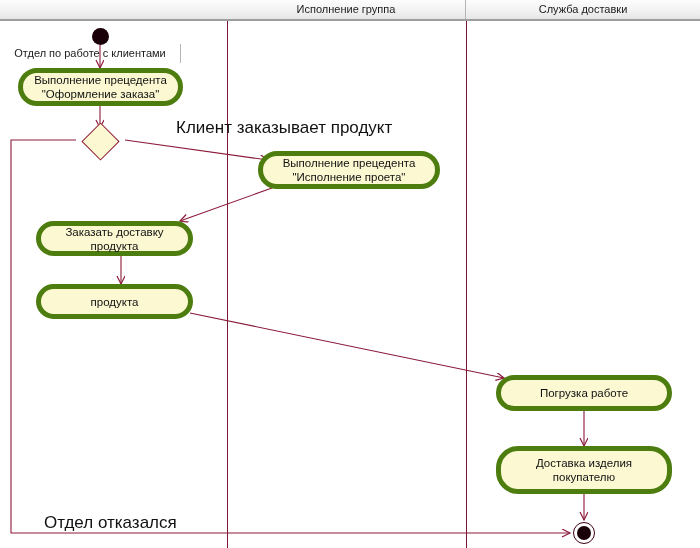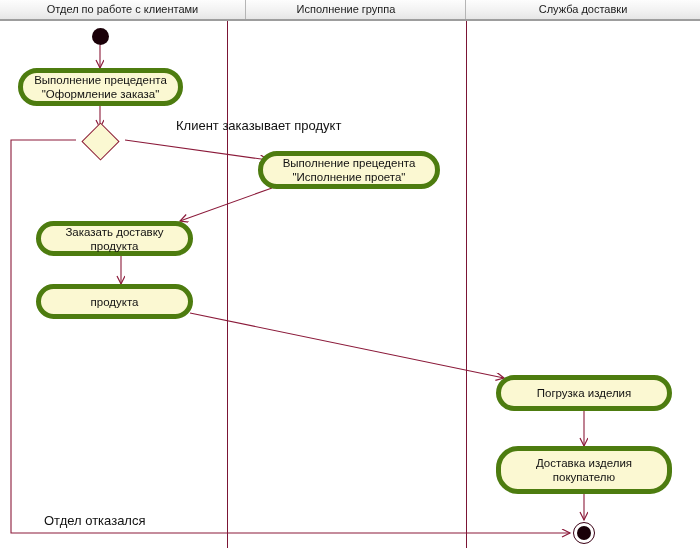--- a/index.html
+++ b/index.html
@@ -90,21 +90,21 @@
   }
   .end-node-inner {
     position: absolute;
     border-radius: 50%;
     background: #1a0008;
   }
 
   
   .flow-label {
     position: absolute;
-    font-size: 13px;
+    font-size: 17px;
     color: #111111;
     white-space: nowrap;
     padding-left: 11px;
   }
 
   
   #edges {
     position: absolute;
     left: 0;
     top: 0;
@@ -112,21 +112,21 @@
     height: 548px;
     pointer-events: none;
   }
 </style>
 </head>
 <body>
 
 <div id="canvas">
 
   <div class="lane-header-row">
-    <div class="lane-header" style="left:0px; width:246px;">Отдел по работе с клиентами</div>
+    <div class="lane-header" style="left:0px; width:181px;margin-top:44px;">Отдел по работе с клиентами</div>
     <div class="lane-header" style="left:227px; width:239px;">Исполнение группа</div>
     <div class="lane-header last" style="left:466px; width:234px;">Служба доставки</div>
   </div>
 
   <div class="lane-divider" style="left:227px; height:527px;"></div>
   <div class="lane-divider" style="left:466px; height:527px;"></div>
 
   <svg id="edges" viewBox="0 0 700 548">
     <defs>
       <marker id="arrowOpen" markerWidth="12" markerHeight="12" refX="9" refY="4" orient="auto" markerUnits="userSpaceOnUse">
@@ -181,21 +181,21 @@
   </div>
 
   <div class="node" style="left:36px; top:284px; width:157px; height:35px;">
     <div>
       <div>продукта</div>
     </div>
   </div>
 
   <div class="node" style="left:496px; top:375px; width:176px; height:36px;">
     <div>
-      <div>Погрузка изделия</div>
+      <div>Погрузка работе</div>
     </div>
   </div>
 
   <div class="node" style="left:496px; top:446px; width:176px; height:48px;">
     <div>
       <div>Доставка изделия</div>
       <div>покупателю</div>
     </div>
   </div>
 

